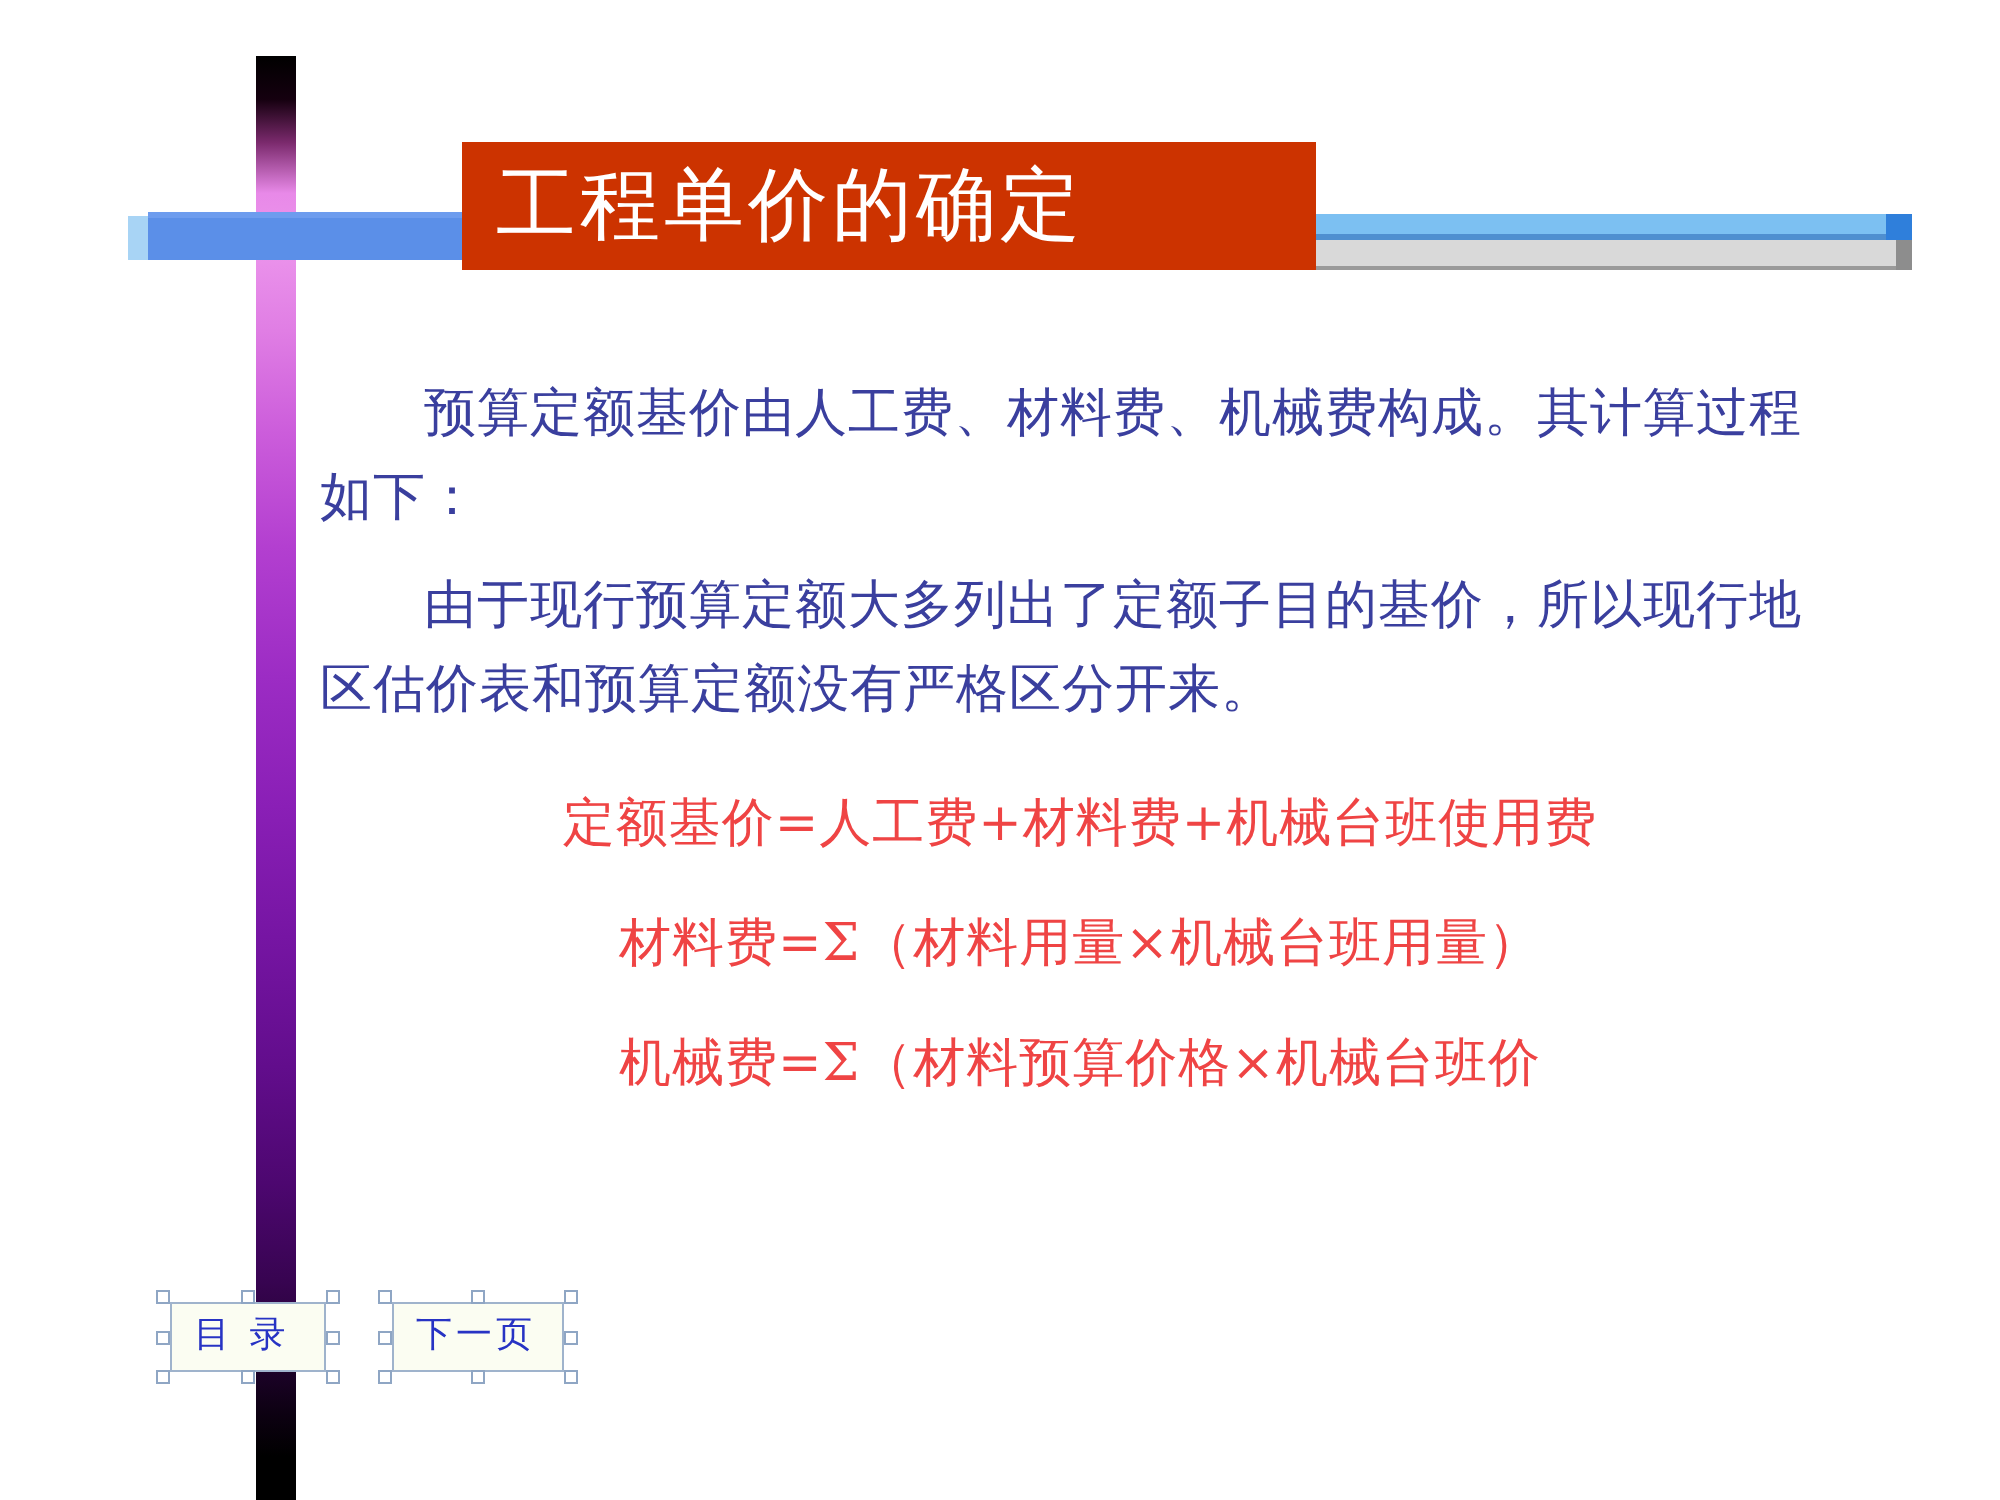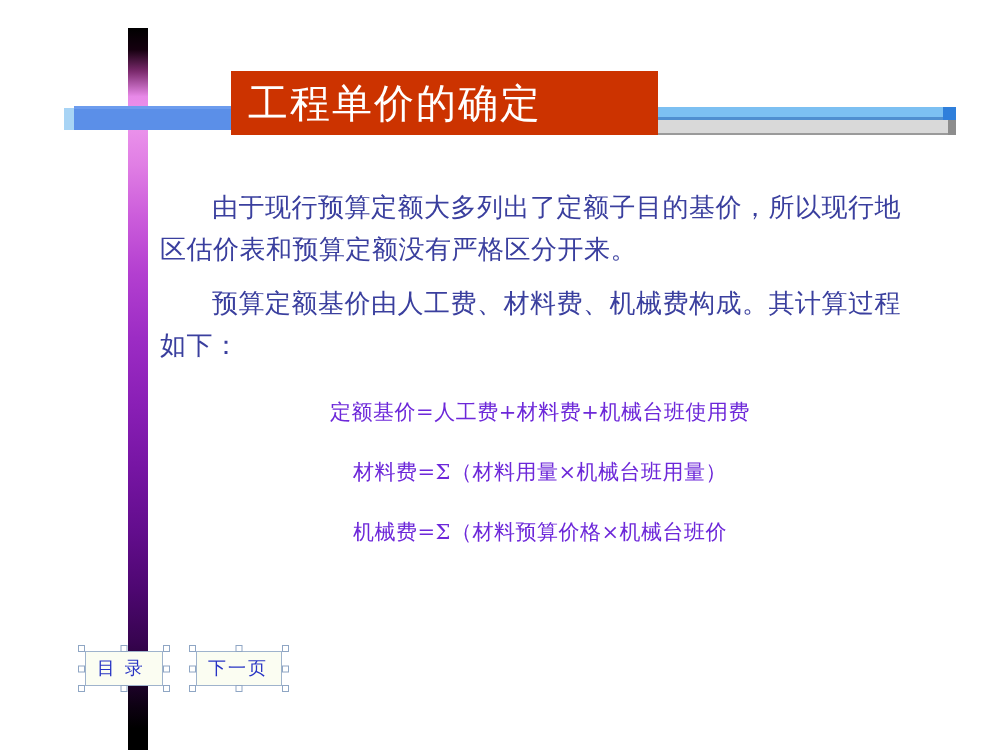--- a/index.html
+++ b/index.html
@@ -177,23 +177,23 @@
   .para {
     color: #3a3f9e;
     font-family: "DejaVu Serif", "Liberation Serif", serif;
     font-size: 26px;
     line-height: 42px;
     text-indent: 52px;
     margin: 0 0 12px 0;
     letter-spacing: 0.5px;
   }
   .formula {
-    color: #6d28d9;
+    color: #ef4444;
     font-family: "DejaVu Serif", "Liberation Serif", serif;
-    font-size: 21px;
+    font-size: 26px;
     line-height: 60px;
     text-align: center;
     margin: 0;
     letter-spacing: 0.5px;
     white-space: nowrap;
   }
   .formulas {
     margin-top: 16px;
   }
 
@@ -261,22 +261,22 @@
     <span class="title-text">工程单价的确定</span>
   </div>
 
   <div class="hbar-right-blue"></div>
   <div class="hbar-right-blue-edge"></div>
   <div class="hbar-right-cap"></div>
   <div class="hbar-right-grey"></div>
   <div class="hbar-right-grey-shadow"></div>
 
   <div class="body-area">
+    <p class="para">预算定额基价由人工费、材料费、机械费构成。其计算过程如下：</p>
     <p class="para">由于现行预算定额大多列出了定额子目的基价，所以现行地区估价表和预算定额没有严格区分开来。</p>
-    <p class="para">预算定额基价由人工费、材料费、机械费构成。其计算过程如下：</p>
 
     <div class="formulas">
       <p class="formula">定额基价=人工费+材料费+机械台班使用费</p>
       <p class="formula">材料费=Σ（材料用量×机械台班用量）</p>
       <p class="formula">机械费=Σ（材料预算价格×机械台班价</p>
     </div>
   </div>
 
   <div class="nav-row">
 

